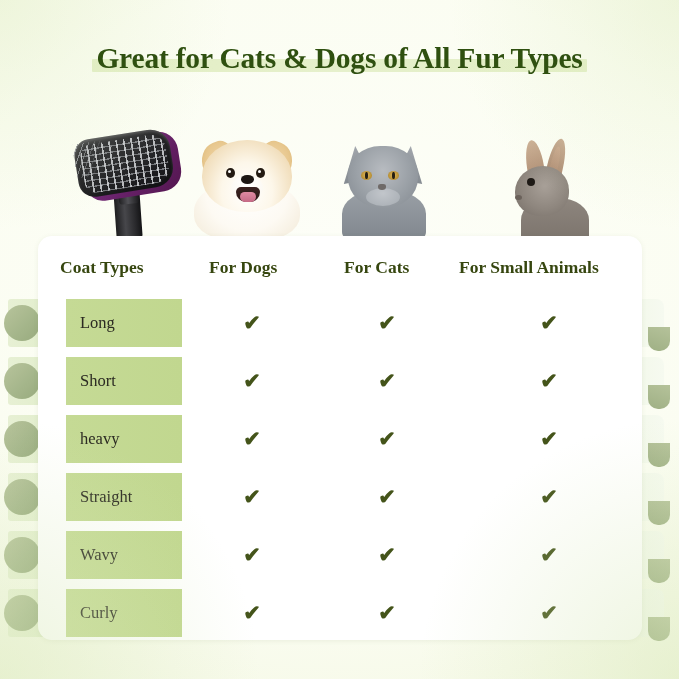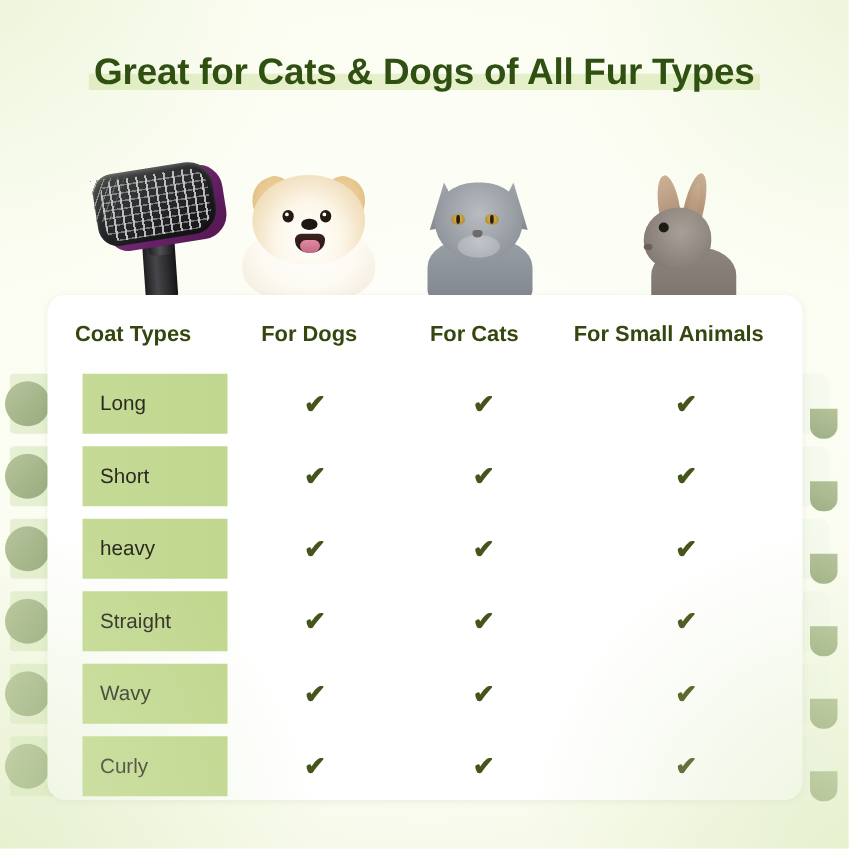--- a/index.html
+++ b/index.html
@@ -14,20 +14,21 @@
     background: #fbfdf3;
   }
 
   #page {
     position: relative;
     width: 679px;
     height: 679px;
     background:
       radial-gradient(ellipse 120% 95% at 50% 42%, #fdfef8 0%, #fbfdf2 48%, #f3f7e2 78%, #eef4d8 100%);
     overflow: hidden;
+    font-family: Liberation Serif, serif;
   }
 
   
   .title-wrap {
     position: absolute;
     left: 0;
     top: 42px;
     width: 679px;
     text-align: center;
   }

